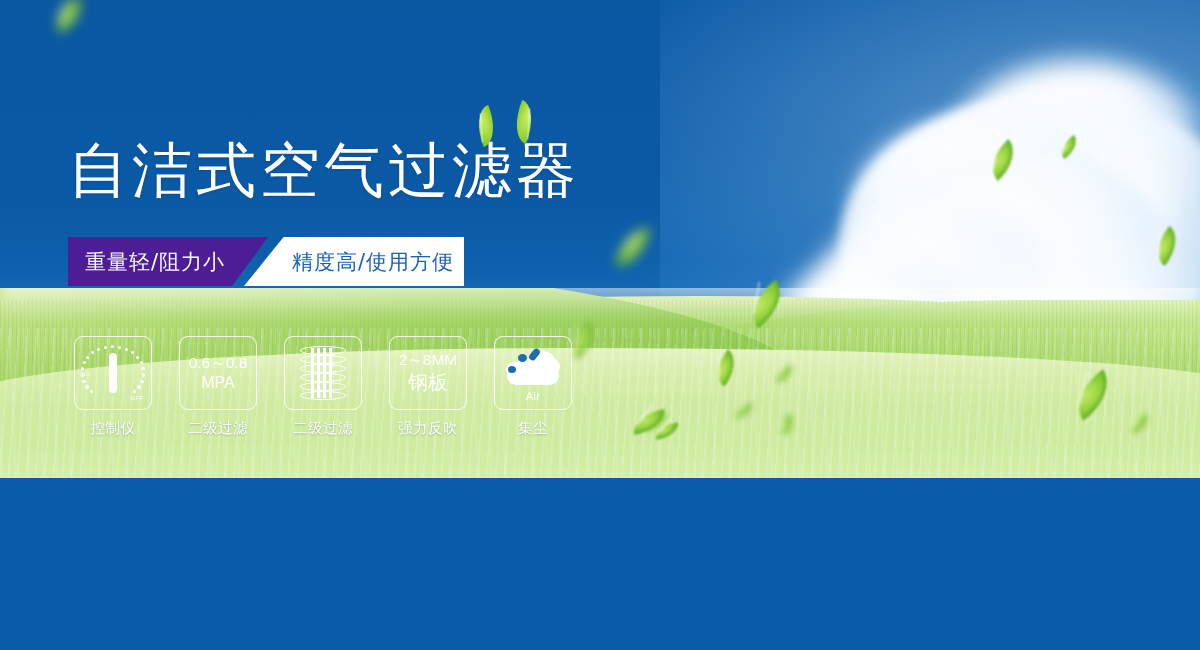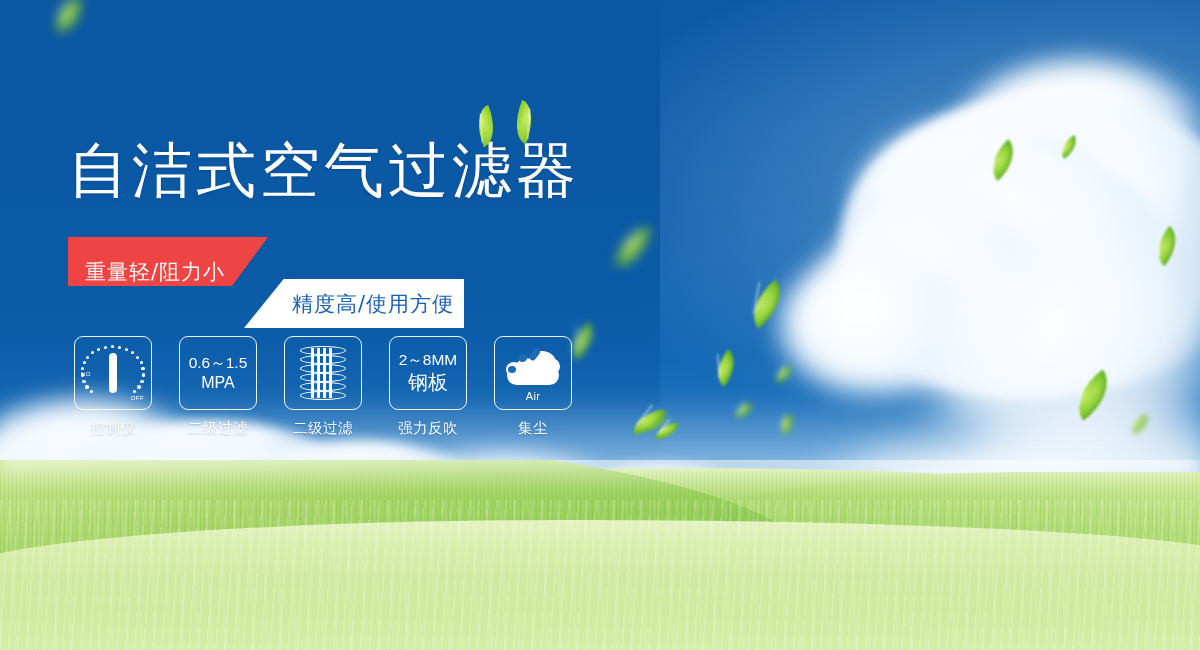--- a/index.html
+++ b/index.html
@@ -5,21 +5,21 @@
   * { margin:0; padding:0; box-sizing:border-box; }
   html,body { width:1200px; height:650px; overflow:hidden; }
   body {
     font-family:"Liberation Sans","DejaVu Sans",sans-serif;
     background:#0b5ca8;
   }
 
   
   #banner {
     position:relative;
-    width:1200px; height:650px;
+    width:1200px; height:478px;
     overflow:hidden;
     background:#0b5ca8;
   }
 
   
   .sky {
     position:absolute; inset:0;
     background:
       radial-gradient(ellipse 900px 420px at 92% 30%, rgba(160,205,240,0.55) 0%, rgba(120,180,230,0.0) 62%),
       linear-gradient(180deg,#0c5aa6 0%, #0c5ca9 30%, #1367b4 55%, #2d80c6 74%, #6aa9da 88%, #9cc6e6 100%);
@@ -152,34 +152,34 @@
   }
 
   
   .sub-bar {
     position:absolute; left:68px; top:237px;
     width:396px; height:49px;
     display:flex;
   }
   .sub-dark {
     position:absolute; left:0; top:0; width:200px; height:49px;
-    background:#ef4444;
+    background:#4c1d95;
     clip-path:polygon(0 0, 100% 0, 82% 100%, 0 100%);
-    display:flex; align-items:flex-end;
+    display:flex; align-items:center;
   }
   .sub-dark .txt {
     color:#ffffff; font-size:21px; letter-spacing:1px;
     padding-left:17px; font-weight:400;
     font-family:"DejaVu Sans","Liberation Sans",sans-serif;
   }
   .sub-light {
     position:absolute; left:176px; top:0; width:220px; height:49px;
     background:#ffffff;
     clip-path:polygon(18% 0, 100% 0, 100% 100%, 0 100%);
-    display:flex; align-items:center;margin-top:42px;
+    display:flex; align-items:center;
   }
   .sub-light .txt {
     color:#1a62b3; font-size:21px; letter-spacing:1px;
     padding-left:48px; font-weight:400;
     font-family:"DejaVu Sans","Liberation Sans",sans-serif;
   }
 
   
   .features {
     position:absolute; left:74px; top:336px;
@@ -386,21 +386,21 @@
           <span class="lbl no">NO</span>
           <span class="lbl off">OFF</span>
         </div>
       </div>
       <div class="feat-label">控制仪</div>
     </div>
 
     <div class="feat">
       <div class="feat-box">
         <div class="feat-text">
-          <div>0.6～1.5</div>
+          <div>0.6～0.8</div>
           <div class="ln2">MPA</div>
         </div>
       </div>
       <div class="feat-label">二级过滤</div>
     </div>
 
     <div class="feat">
       <div class="feat-box">
         <div class="coil">
           <div class="bar" style="left:14px;"></div>

